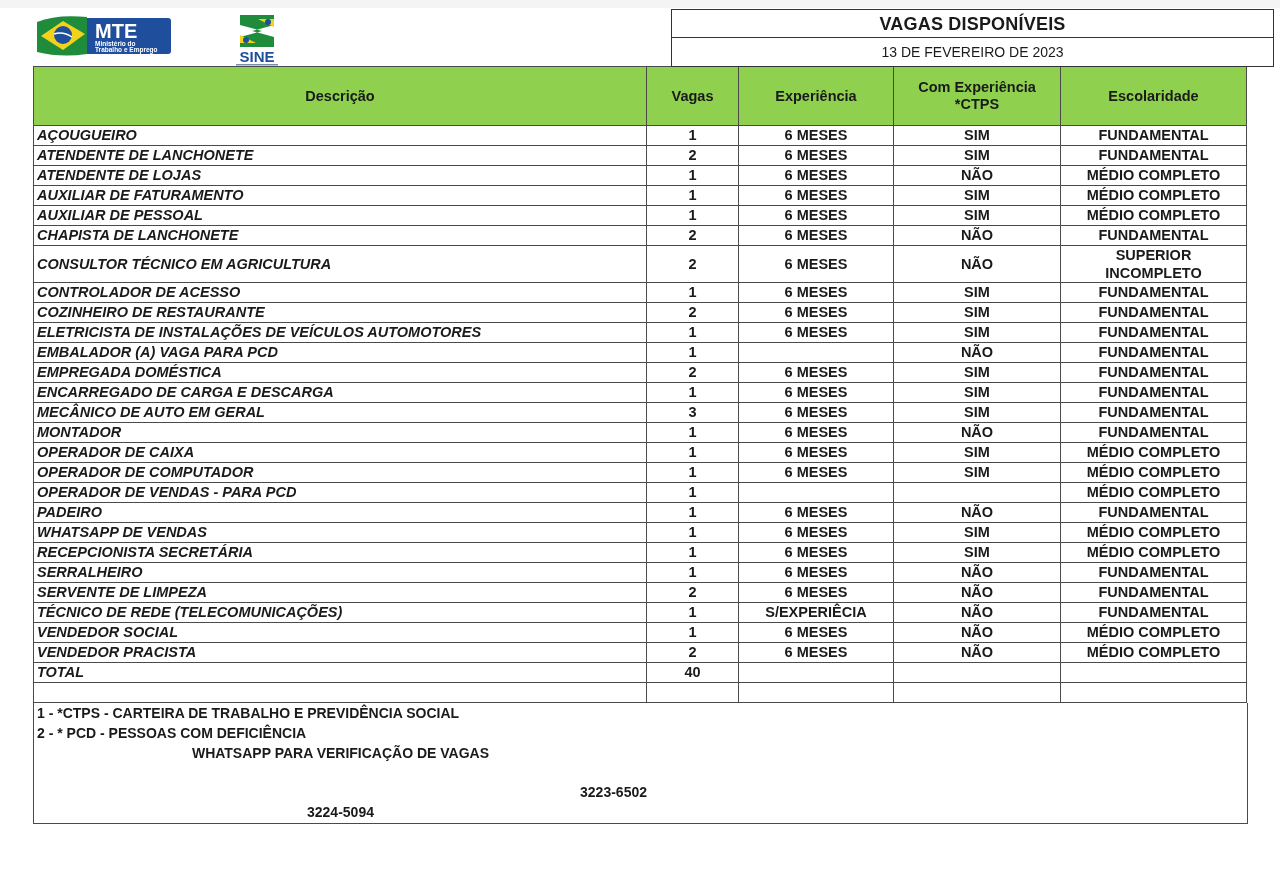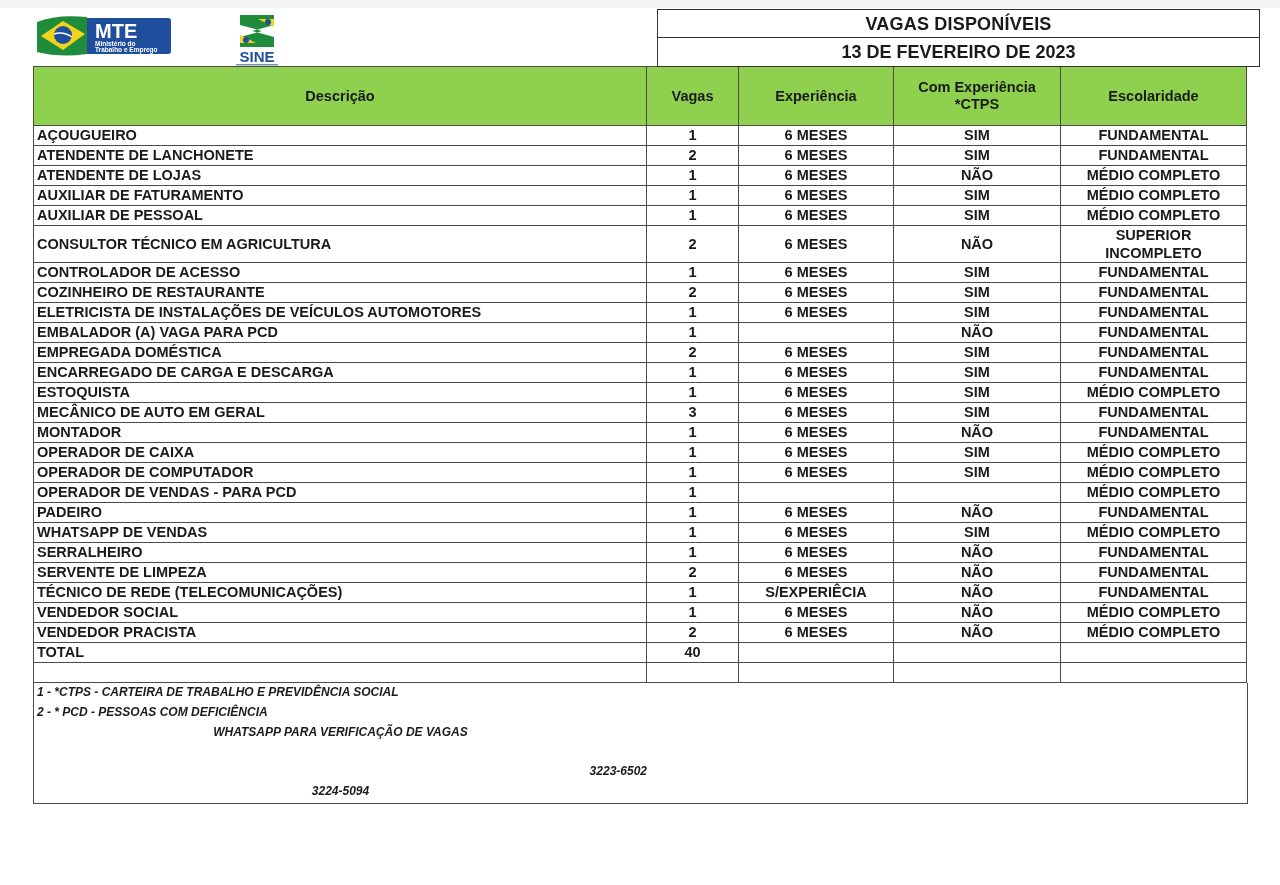--- a/index.html
+++ b/index.html
@@ -6,42 +6,42 @@
   body { width: 1280px; height: 885px; position: relative; overflow: hidden;
          font-family: "Liberation Sans", sans-serif; color: #1a1a1a; }
   .topband { position: absolute; left: 0; top: 0; width: 1280px; height: 8px; background: #f4f4f4; }
   .sheet { position: absolute; left: 33px; top: 9px; width: 1215px; }
 
   
   .head { position: relative; height: 57px; }
   .logos { position: absolute; left: 0; top: 0; width: 613px; height: 57px; }
   .mte { position: absolute; left: 2px; top: 3px; width: 137px; height: 46px; }
   .sine { position: absolute; left: 197px; top: 2px; width: 54px; height: 56px; }
-  .titlebox { position: absolute; left: 624px; top: 0; width: 601px; height: 56px;
+  .titlebox { position: absolute; left: 638px; top: 0; width: 601px; height: 56px;
               border: 1px solid #333; border-right: 1px solid #333; }
   .title1 { height: 27px; border-bottom: 1px solid #333; text-align: center; font-weight: bold;
             font-size: 18px; line-height: 28px; letter-spacing: 0.2px; }
-  .title2 { height: 28px; text-align: center; font-weight: bold; font-size: 18px; line-height: 28px; }
+  .title2 { height: 28px; text-align: center; font-weight: normal; font-size: 14px; line-height: 28px; }
 
   table { border-collapse: collapse; width: 984px; table-layout: fixed; }
   td, th { border: 1px solid #4a4a4a; padding: 0; font-weight: bold; font-size: 14.5px; }
   th { background: #8fd14f; height: 58px; font-size: 14.5px; color: #1a1a1a; line-height: 17px; }
   td { height: 19px; line-height: 19px; }
-  td.desc { padding-left: 3px; text-align: left; white-space: nowrap; overflow: hidden; }
+  td.desc { padding-left: 3px; text-align: left; white-space: nowrap; overflow: hidden; font-style: italic; }
   td.c { text-align: center; }
   tr.tall td { height: 36px; }
   tr.tall td.esc { line-height: 18px; }
   .col-desc { width: 613px; }
   .col-vagas { width: 92px; }
   .col-exp { width: 155px; }
   .col-ctps { width: 167px; }
   .col-esc { width: 186px; }
 
   .footer { border: 1px solid #4a4a4a; border-top: none; height: 120px; position: relative;
-            font-weight: bold; font-size: 12px; font-style: italic; }
+            font-weight: bold; font-size: 14px; }
   .note { position: absolute; left: 3px; }
   .center { position: absolute; left: 0; width: 613px; text-align: center; }
 </style>
 </head>
 <body>
 
 <div class="topband"></div>
 
 <div class="sheet">
   <div class="head">
@@ -121,20 +121,27 @@
           <td class="c">SIM</td>
           <td class="c esc">MÉDIO COMPLETO</td>
         </tr>
         <tr>
           <td class="desc">AUXILIAR DE PESSOAL</td>
           <td class="c">1</td>
           <td class="c">6 MESES</td>
           <td class="c">SIM</td>
           <td class="c esc">MÉDIO COMPLETO</td>
         </tr>
+        <tr>
+          <td class="desc">CHAPISTA DE LANCHONETE</td>
+          <td class="c">2</td>
+          <td class="c">6 MESES</td>
+          <td class="c">NÃO</td>
+          <td class="c esc">FUNDAMENTAL</td>
+        </tr>
         <tr class="tall">
           <td class="desc">CONSULTOR TÉCNICO EM AGRICULTURA</td>
           <td class="c">2</td>
           <td class="c">6 MESES</td>
           <td class="c">NÃO</td>
           <td class="c esc"><span>SUPERIOR</span><br><span>INCOMPLETO</span></td>
         </tr>
         <tr>
           <td class="desc">CONTROLADOR DE ACESSO</td>
           <td class="c">1</td>
@@ -171,27 +178,20 @@
           <td class="c esc">FUNDAMENTAL</td>
         </tr>
         <tr>
           <td class="desc">ENCARREGADO DE CARGA E DESCARGA</td>
           <td class="c">1</td>
           <td class="c">6 MESES</td>
           <td class="c">SIM</td>
           <td class="c esc">FUNDAMENTAL</td>
         </tr>
         <tr>
-          <td class="desc">ESTOQUISTA</td>
-          <td class="c">1</td>
-          <td class="c">6 MESES</td>
-          <td class="c">SIM</td>
-          <td class="c esc">MÉDIO COMPLETO</td>
-        </tr>
-        <tr>
           <td class="desc">MECÂNICO DE AUTO EM GERAL</td>
           <td class="c">3</td>
           <td class="c">6 MESES</td>
           <td class="c">SIM</td>
           <td class="c esc">FUNDAMENTAL</td>
         </tr>
         <tr>
           <td class="desc">MONTADOR</td>
           <td class="c">1</td>
           <td class="c">6 MESES</td>
@@ -221,20 +221,27 @@
         </tr>
         <tr>
           <td class="desc">PADEIRO</td>
           <td class="c">1</td>
           <td class="c">6 MESES</td>
           <td class="c">NÃO</td>
           <td class="c esc">FUNDAMENTAL</td>
         </tr>
         <tr>
           <td class="desc">WHATSAPP DE VENDAS</td>
+          <td class="c">1</td>
+          <td class="c">6 MESES</td>
+          <td class="c">SIM</td>
+          <td class="c esc">MÉDIO COMPLETO</td>
+        </tr>
+        <tr>
+          <td class="desc">RECEPCIONISTA SECRETÁRIA</td>
           <td class="c">1</td>
           <td class="c">6 MESES</td>
           <td class="c">SIM</td>
           <td class="c esc">MÉDIO COMPLETO</td>
         </tr>
         <tr>
           <td class="desc">SERRALHEIRO</td>
           <td class="c">1</td>
           <td class="c">6 MESES</td>
           <td class="c">NÃO</td>

